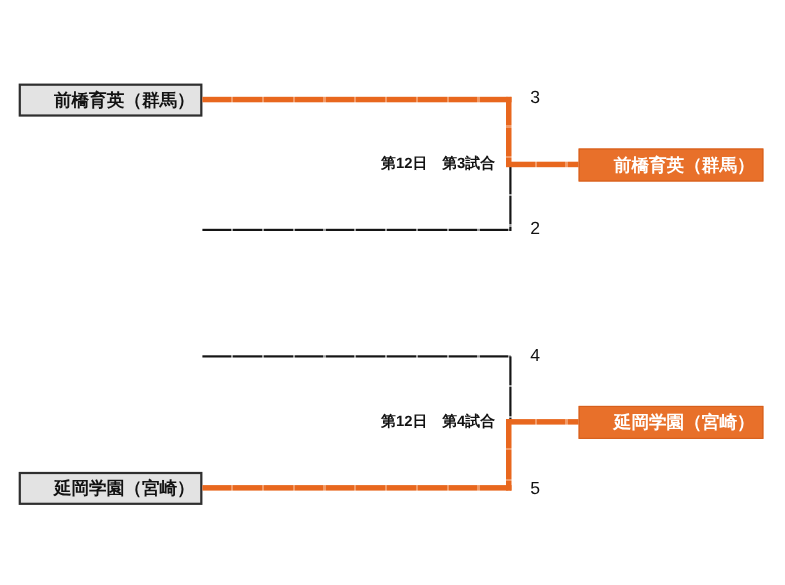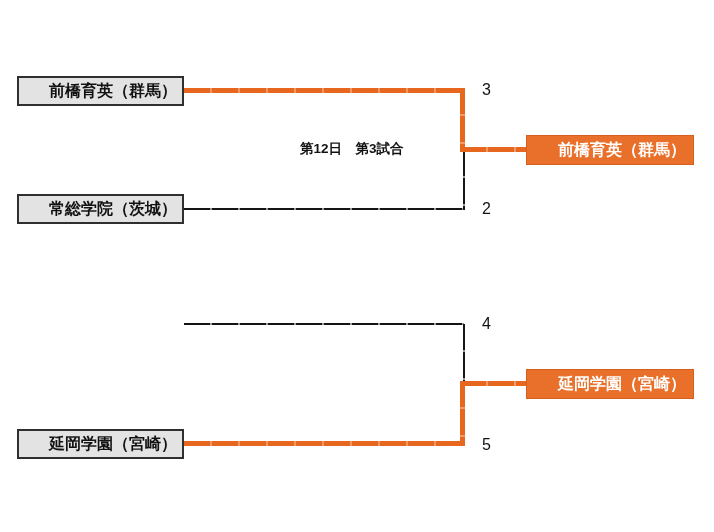--- a/index.html
+++ b/index.html
@@ -78,21 +78,21 @@
 
   
   .score{
     position:absolute;left:482px;width:24px;
     font-size:16px;line-height:18px;color:#121212;text-align:left;
   }
   .s1{top:81px;} .s2{top:200px;} .s3{top:315px;} .s4{top:436px;}
 
   
   .match-label{
-    position:absolute;left:300px;width:150px;
+    position:absolute;left:300px;width:150px;text-align:right;
     font-weight:bold;font-size:13.5px;line-height:16px;color:#121212;
     white-space:nowrap;
   }
   .ml1{top:141px;} .ml2{top:375px;}
 
   
   .logo{
     position:absolute;left:599px;top:492px;width:110px;height:34px;
   }
   .logo-text{
@@ -105,21 +105,20 @@
     font-size:7px;letter-spacing:1px;color:#A0A0A0;
     white-space:nowrap;
   }
 </style>
 </head>
 <body>
 
 <div class="stage">
 
   <div class="team-box tb1">前橋育英（群馬）</div>
-  <div class="team-box tb2">常総学院（茨城）</div>
 
   <div class="hline-o l1"></div>
   <div class="hline-k l2"></div>
   <div class="vline-k v1k"></div>
   <div class="vline-o v1o"></div>
   <div class="hline-o j1"></div>
 
   <div class="score s1">3</div>
   <div class="score s2">2</div>
 
@@ -131,17 +130,18 @@
 
   <div class="hline-k l3"></div>
   <div class="hline-o l4"></div>
   <div class="vline-k v2k"></div>
   <div class="vline-o v2o"></div>
   <div class="hline-o j2"></div>
 
   <div class="score s3">4</div>
   <div class="score s4">5</div>
 
+  <div class="match-label ml2">第12日　第4試合</div>
 
   <div class="winner-box wb2">延岡学園（宮崎）</div>
 
 
 </div>
 
 </body></html>

